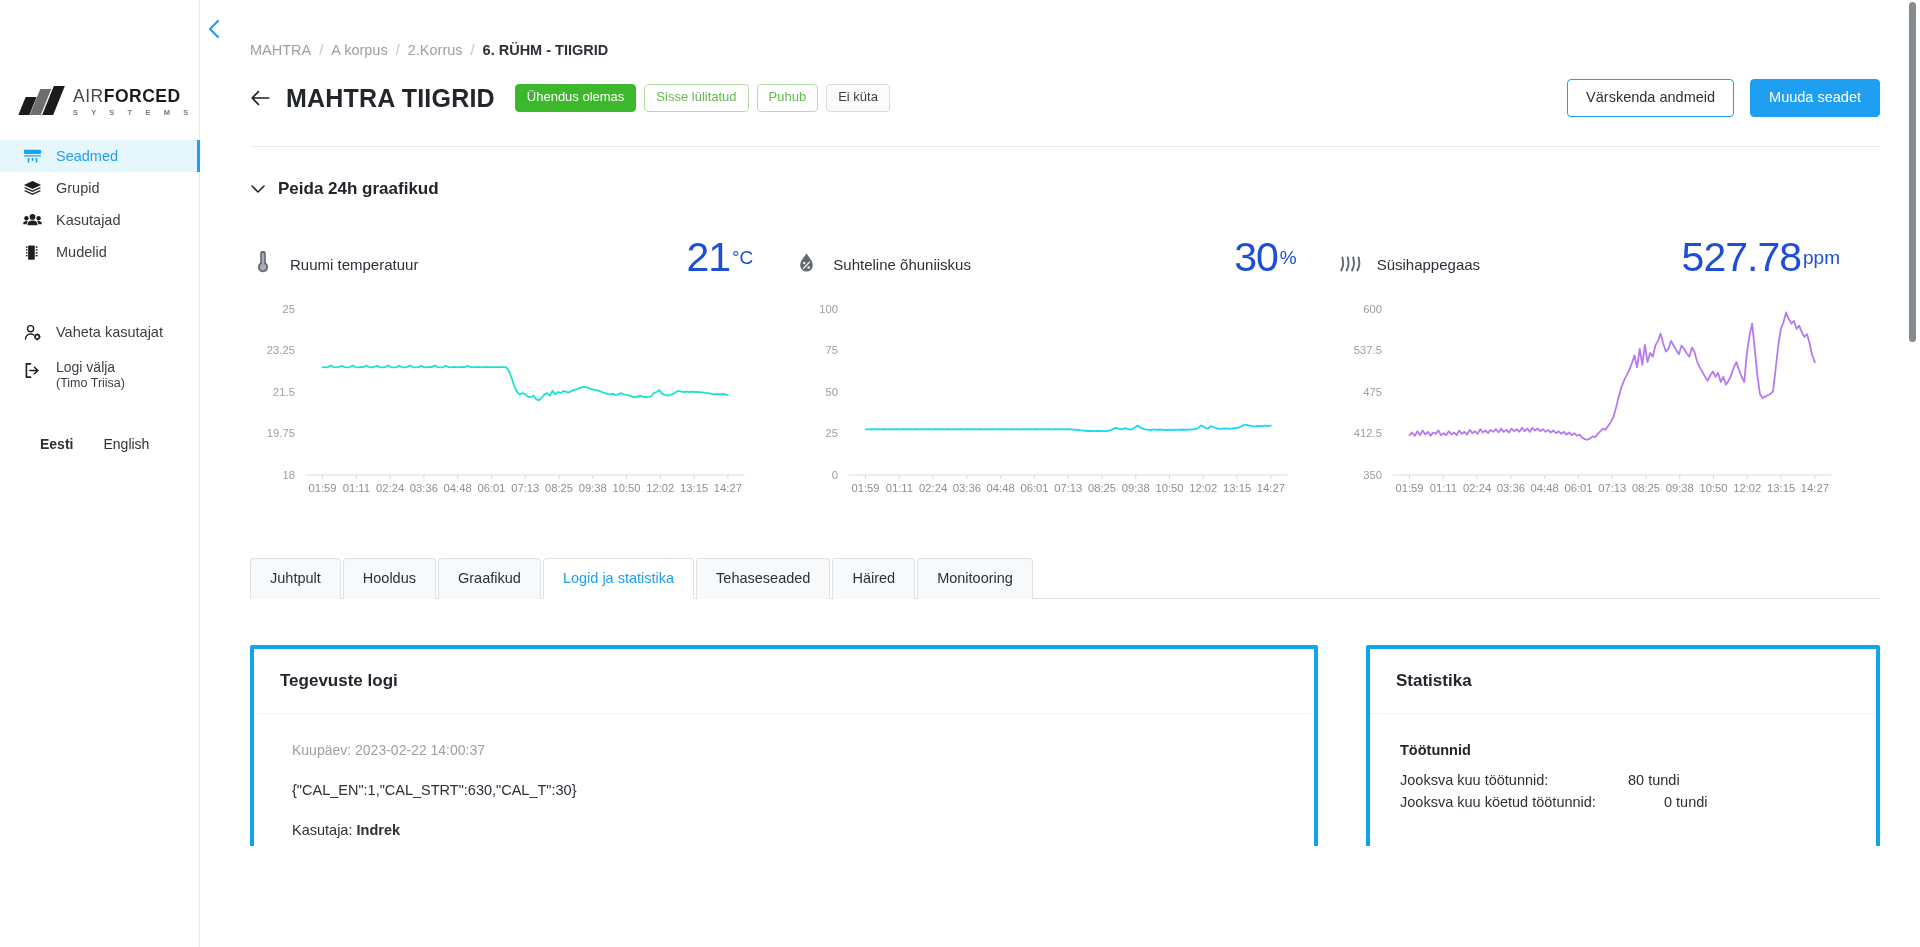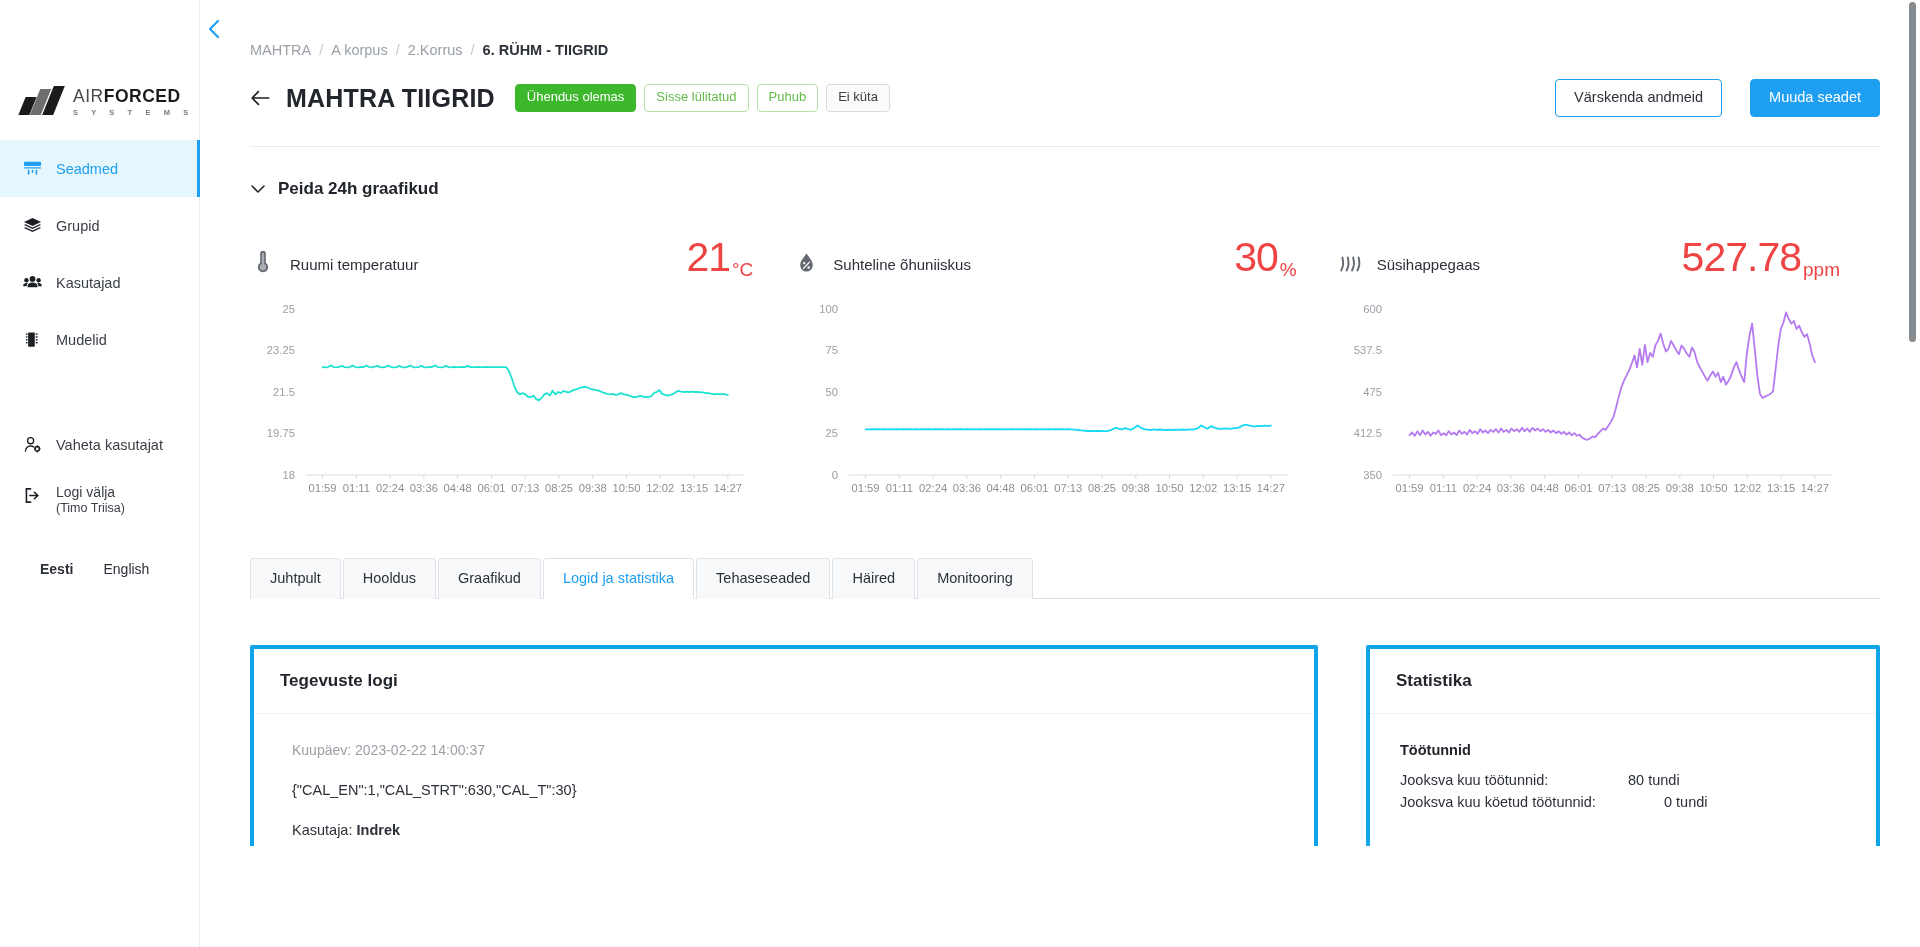--- a/index.html
+++ b/index.html
@@ -38,21 +38,21 @@
   .logo-text .l1 { font-size: 17.5px; letter-spacing: .5px; color: #4a4a4a; }
   .logo-text .l1 b { color: #1b1b1b; font-weight: 700; }
   .logo-text .l2 {
     font-size: 7.5px; letter-spacing: 5.6px; color: #7b7b7b;
     margin-top: 4px; font-weight: 600;
   }
 
   .nav { display: flex; flex-direction: column; }
   .nav-item {
     display: flex; align-items: center; gap: 14px;
-    height: 57px; padding: 0 0 0 22px;
+    height: 32px; padding: 0 0 0 22px;
     font-size: 14.5px; color: #3a3f46;
     cursor: pointer; position: relative;
     text-decoration: none;
   }
   .nav-item .ico {
     width: 20px; height: 20px; display: flex;
     align-items: center; justify-content: center; flex: 0 0 20px;
   }
   .nav-item.active { background: #e5f6fd; color: #1e9ff2; }
   .nav-item.active::after {
@@ -108,21 +108,21 @@
   .badges { display: flex; align-items: center; gap: 8px; margin-left: 6px; }
   .badge {
     font-size: 13px; padding: 5px 11px 6px; border-radius: 4px;
     border: 1px solid transparent; white-space: nowrap; line-height: 1.15;
   }
   .badge.solid-green { background: #3db82c; color: #fff; border-color: #3db82c; }
   .badge.out-green  { background: #fff; color: #63bb4b; border-color: #b4e2a6; }
   .badge.out-grey   { background: #fbfbfb; color: #3a3f46; border-color: #d8dbe0; }
 
   .title-actions {
-    margin-left: auto; display: flex; gap: 28px; align-items: center;
+    margin-left: auto; display: flex; gap: 16px; align-items: center;
   }
   .btn {
     font-size: 14.5px; padding: 9px 18px 10px; border-radius: 4px;
     cursor: pointer; white-space: nowrap; line-height: 1.2;
     font-family: "Liberation Sans", sans-serif;
   }
   .btn.outline { background: #fff; color: #2c3038; border: 1px solid #1e9ff2; }
   .btn.primary { background: #1e9ff2; color: #fff; border: 1px solid #1e9ff2; }
 
   .hr { height: 1px; background: #e9ecef; margin-top: 28px; }
@@ -135,22 +135,22 @@
 
   
   .charts { display: flex; margin-top: 36px; gap: 0; }
   .chart-card { flex: 1 1 0; min-width: 0; padding-right: 40px; }
   .chart-head {
     display: flex; align-items: flex-end; gap: 14px; height: 46px;
   }
   .chart-head .ico { width: 26px; flex: 0 0 26px; display: flex; align-items: center; justify-content: center; padding-bottom: 6px;}
   .chart-head .lbl { font-size: 15px; color: #2c3038; padding-bottom: 8px; }
   .chart-head .val {
-    margin-left: auto; display: flex; align-items: flex-end;
-    color: #ef4444; white-space: nowrap;
+    margin-left: auto; display: flex; align-items: center;
+    color: #1d4ed8; white-space: nowrap;
   }
   .chart-head .val .num { font-size: 41px; font-weight: 400; letter-spacing: -1px; }
   .chart-head .val .unit { font-size: 19px; margin-left: 2px; }
   .chart-head .val .unit.deg { font-size: 19px; }
 
   .plot { position: relative; margin-top: 24px; height: 200px; }
   .plot svg { display: block; width: 100%; height: 100%; overflow: visible; }
   .ytick { font-size: 10.5px; fill: #9aa0a6; font-family: "Liberation Sans", sans-serif; }
   .xtick { font-size: 10.5px; fill: #8b9096; font-family: "Liberation Sans", sans-serif; }
   .axis { stroke: #d8dbe0; stroke-width: 1; }

